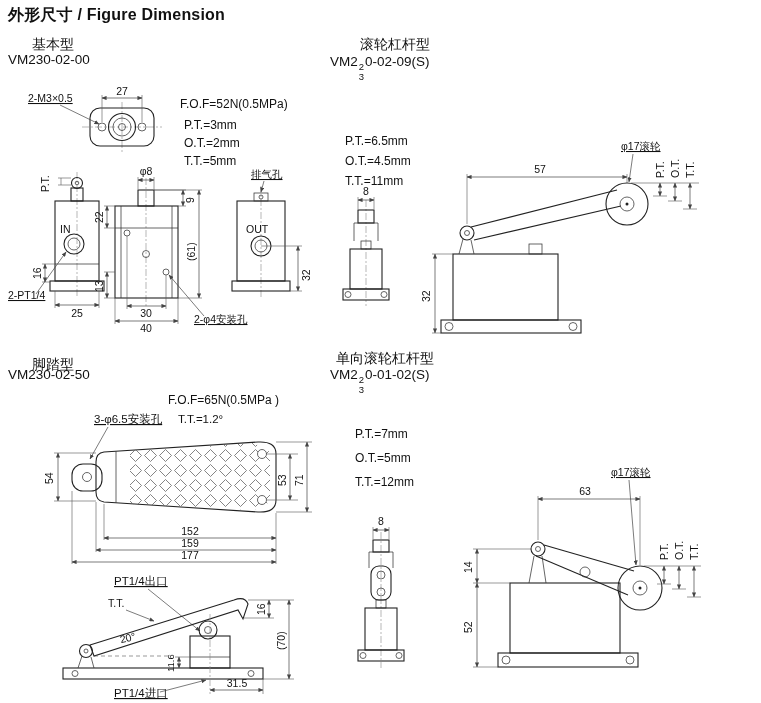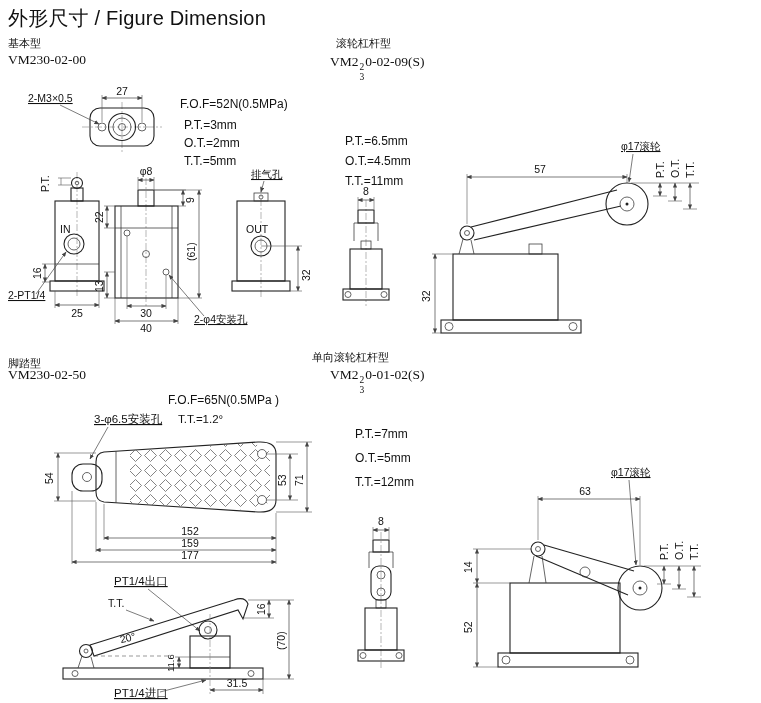--- a/index.html
+++ b/index.html
@@ -1,22 +1,22 @@
 <!DOCTYPE html>
 <html><head>
 <meta charset="utf-8">
 <style>
   * { margin:0; padding:0; box-sizing:border-box; }
   html,body { background:#fff; }
   body { width:761px; height:703px; position:relative; overflow:hidden;
          font-family:"Liberation Sans","DejaVu Sans",sans-serif; color:#111; }
   .abs { position:absolute; }
-  .title { font-size:20px; font-weight:normal; letter-spacing:.2px; }
-  .sec-h { font-size:11px; }
-  .model { font-size:13.5px; white-space:nowrap;font-family:Liberation Serif, serif; }
+  .title { font-size:16px; font-weight:bold; letter-spacing:.2px; }
+  .sec-h { font-size:14px;margin-left:24px; }
+  .model { font-size:13.5px; white-space:nowrap; }
   .frac { display:inline-flex; flex-direction:column; align-items:center;
           font-size:9.5px; line-height:1.05; vertical-align:-4px; margin:0 1px; }
   svg text { font-family:"Liberation Sans","DejaVu Sans",sans-serif; fill:#111; }
   .t  { font-size:10.5px; }
   .t9 { font-size:9.5px; }
   .tm { font-size:11.5px; }
   .ts { font-size:12px; }
   .u  { text-decoration:underline; }
   .ln  { stroke:#222; stroke-width:1.1; fill:none; }
   .ln2 { stroke:#333; stroke-width:0.75; fill:none; }

